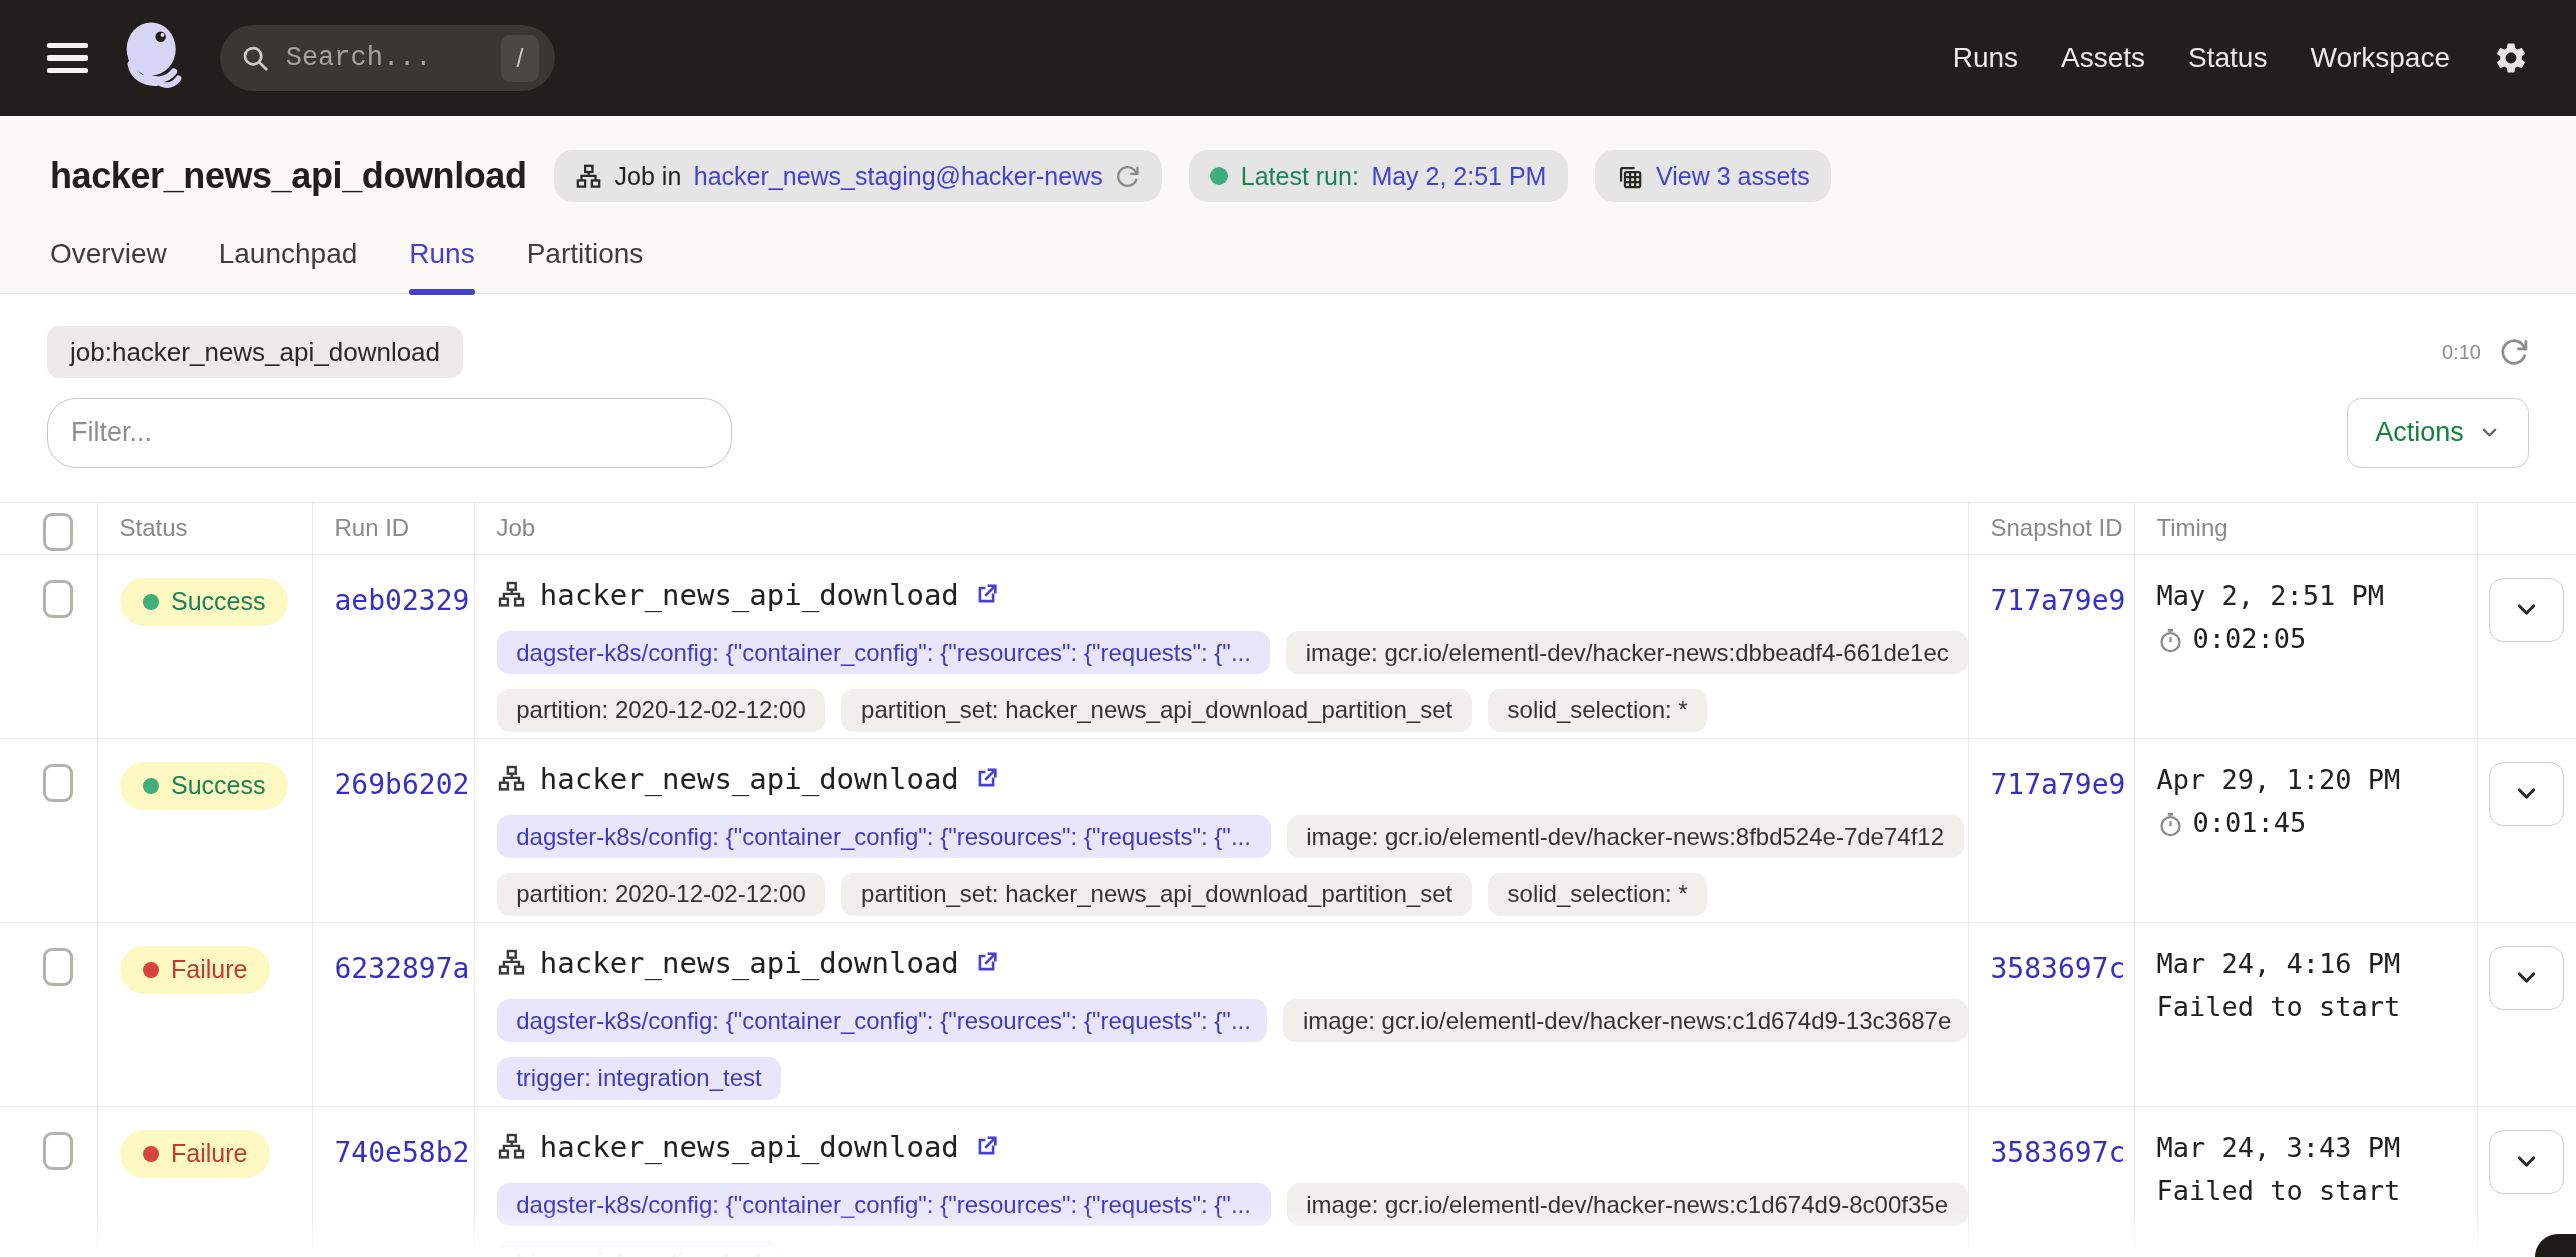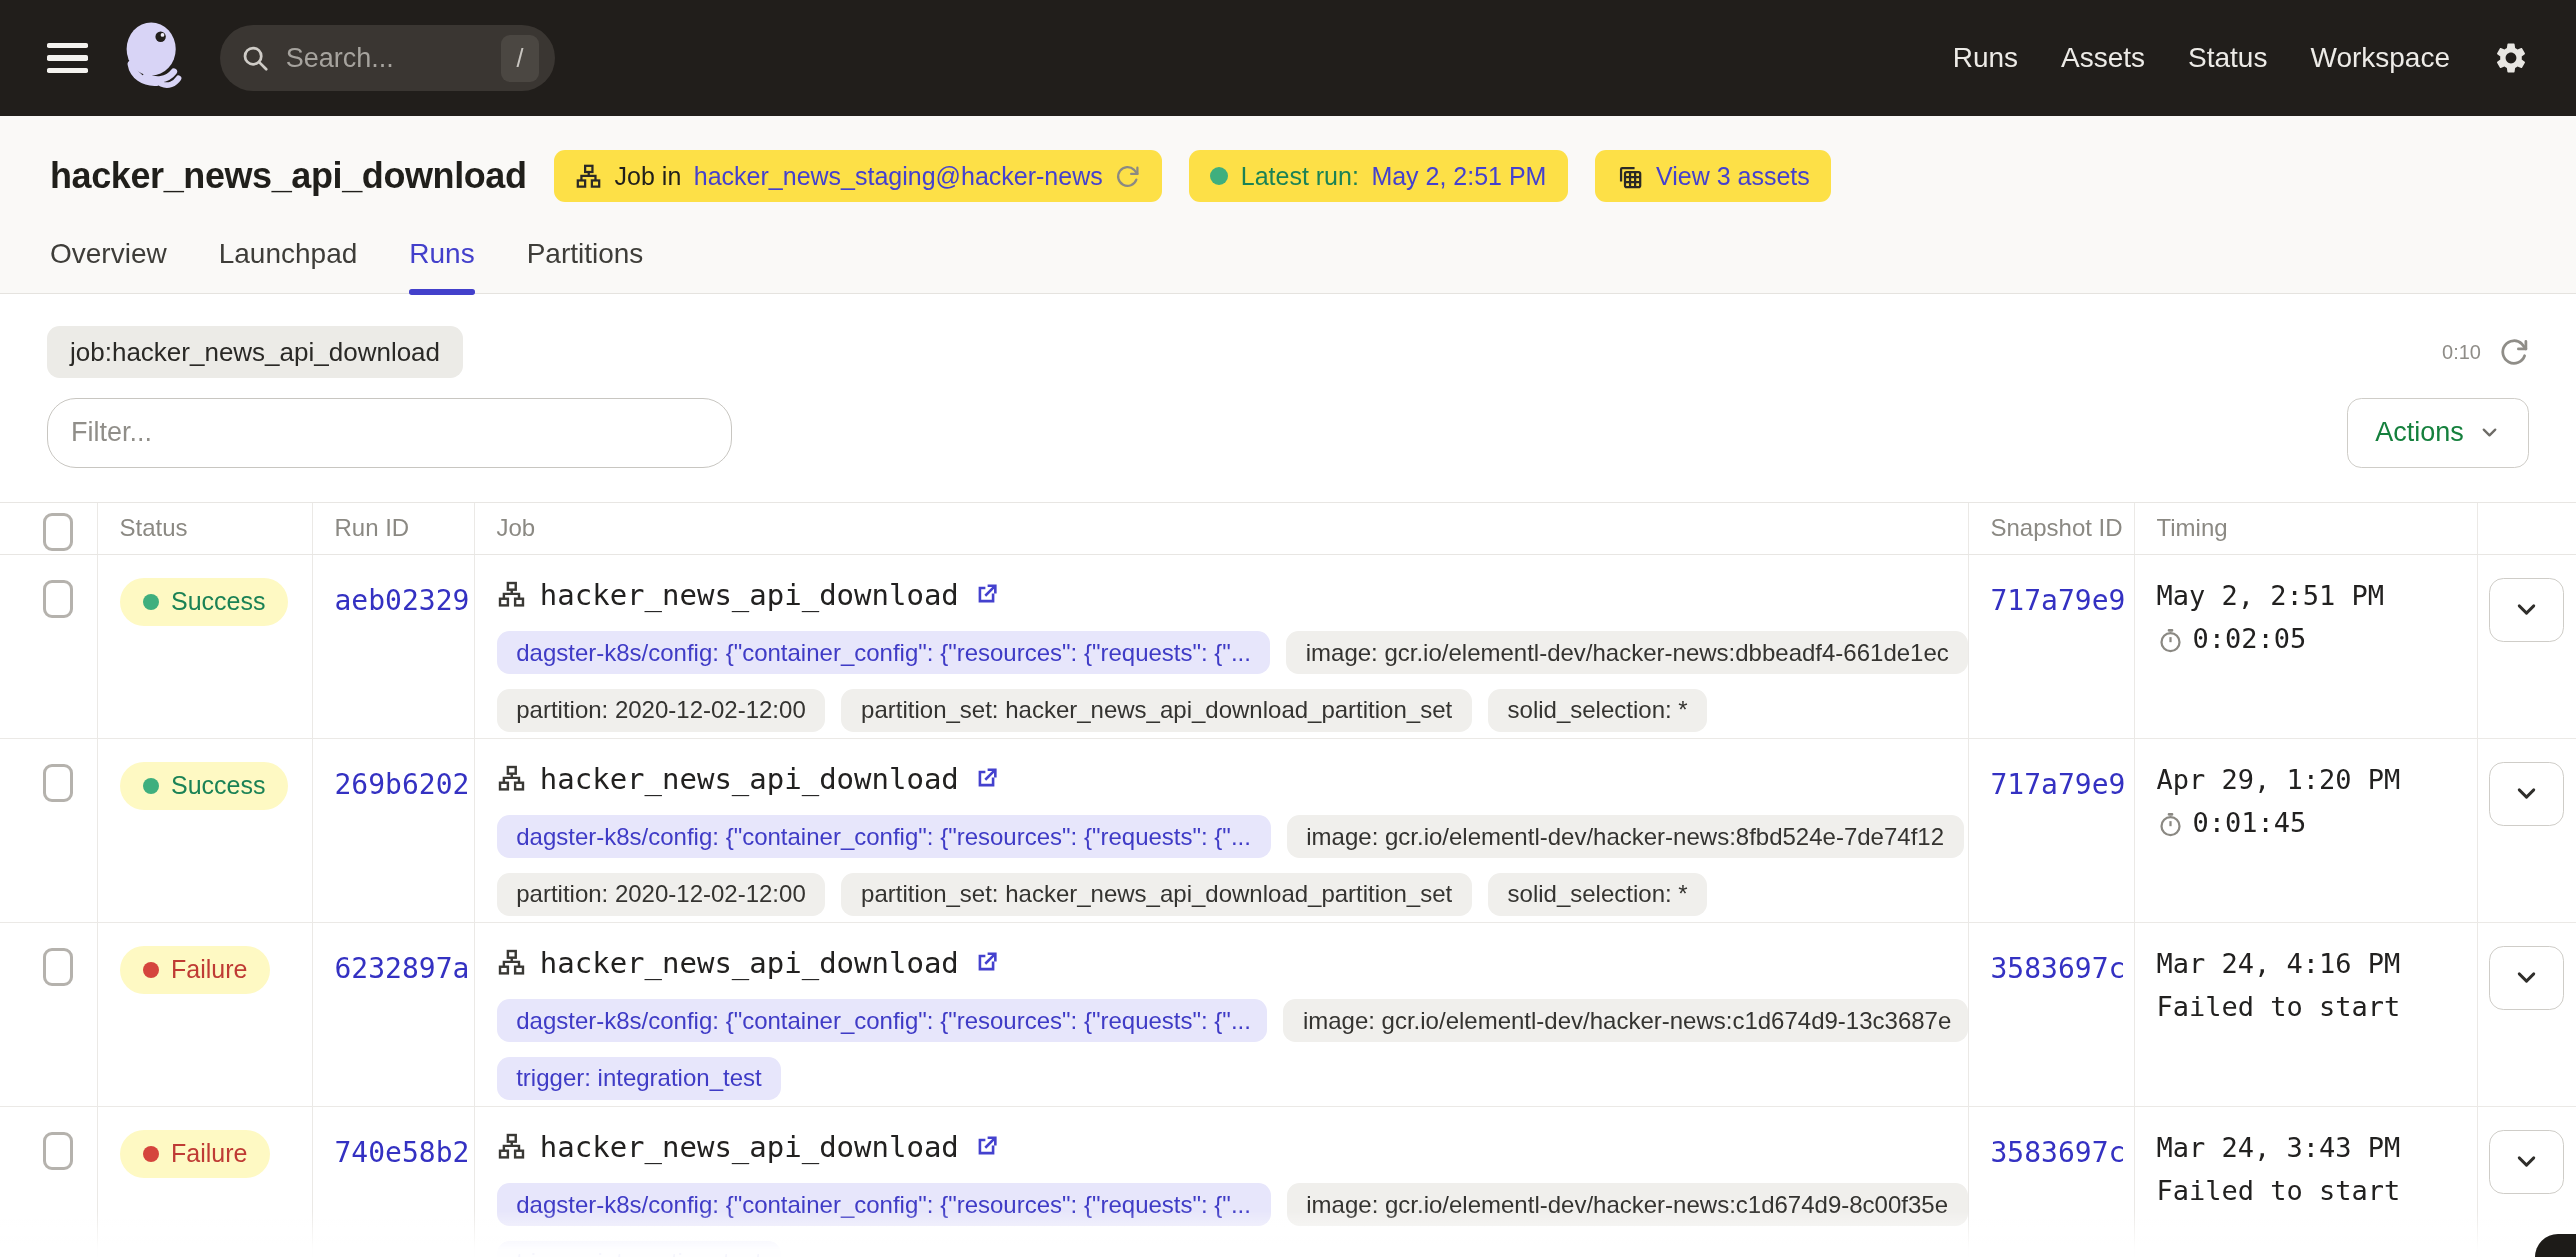--- a/index.html
+++ b/index.html
@@ -6,33 +6,33 @@
   html,body { width: 2576px; height: 1258px; overflow: hidden; background:#fff;
     font-family: "Liberation Sans", sans-serif; }
 
   
   .topbar { height:116px; background:#211E1B; display:flex; align-items:center; padding:0 47px; }
   .hamburger { width:41px; height:30px; display:flex; flex-direction:column; justify-content:space-between; cursor:pointer; margin-right:32px; }
   .hamburger span { display:block; height:5.4px; background:#F4F2EF; border-radius:1.8px; }
   .logo { width:68px; height:77px; margin-right:32px; }
   .search-pill { display:flex; align-items:center; background:#3A3632; border-radius:33px; height:66px; width:335px; padding:0 16px 0 19.7px; }
   .search-pill svg { flex:0 0 auto; }
-  .search-input { background:transparent; border:none; outline:none; color:#E8E6E2; font-size:27px; width:100%; margin-left:16px; font-family:Liberation Sans, sans-serif; }
+  .search-input { background:transparent; border:none; outline:none; color:#E8E6E2; font-size:27px; width:100%; margin-left:16px; font-family:Liberation Mono, monospace; }
   .search-input::placeholder { color:#A6A39E; }
   .slash-chip { flex:0 0 auto; background:#4B4742; color:#C9C6C1; font-size:25px; border-radius:9px; width:38px; height:47px; display:flex; align-items:center; justify-content:center; }
   .top-spacer { flex:1; }
   .topnav { display:flex; align-items:center; gap:43px; }
   .nav-item { color:#EDEBE7; font-size:28px; font-weight:500; cursor:pointer; text-decoration:none; }
   .gear-btn { margin-left:43px; display:flex; align-items:center; cursor:pointer; }
 
   
   .page-header { background:#FAF9F7; padding-top:34px; }
   .title-row { display:flex; align-items:center; gap:27px; padding:0 50px; }
   .page-title { font-size:36px; font-weight:700; color:#201F1B; letter-spacing:-0.4px; }
-  .chip { display:inline-flex; align-items:center; gap:12.5px; background:#fde047; border-radius:11px; height:52px; padding:0 21.5px; font-size:25px; color:#201F1B; }
+  .chip { display:inline-flex; align-items:center; gap:12.5px; background:#e5e5e5; border-radius:19px; height:52px; padding:0 21.5px; font-size:25px; color:#201F1B; }
   .chip a { color:#4441CE; text-decoration:none; cursor:pointer; }
   .green-dot { width:18px; height:18px; border-radius:50%; background:#3FAF7E; display:inline-block; }
   .latest-label { color:#1B8255; }
   .tabs-row { display:flex; gap:52px; padding:0 50px; margin-top:36px; border-bottom:1.8px solid #E5E3DF; }
   .tab { font-size:28px; font-weight:500; color:#3E3D39; padding-bottom:23px; position:relative; cursor:pointer; }
   .tab.active { color:#4340CB; }
   .tab.active::after { content:""; position:absolute; left:0; right:0; bottom:-1.8px; height:5.4px; background:#4340CB; border-radius:2.7px; }
 
   
   .toolbar1 { display:flex; align-items:center; justify-content:space-between; padding:32px 47px 0 47px; }

